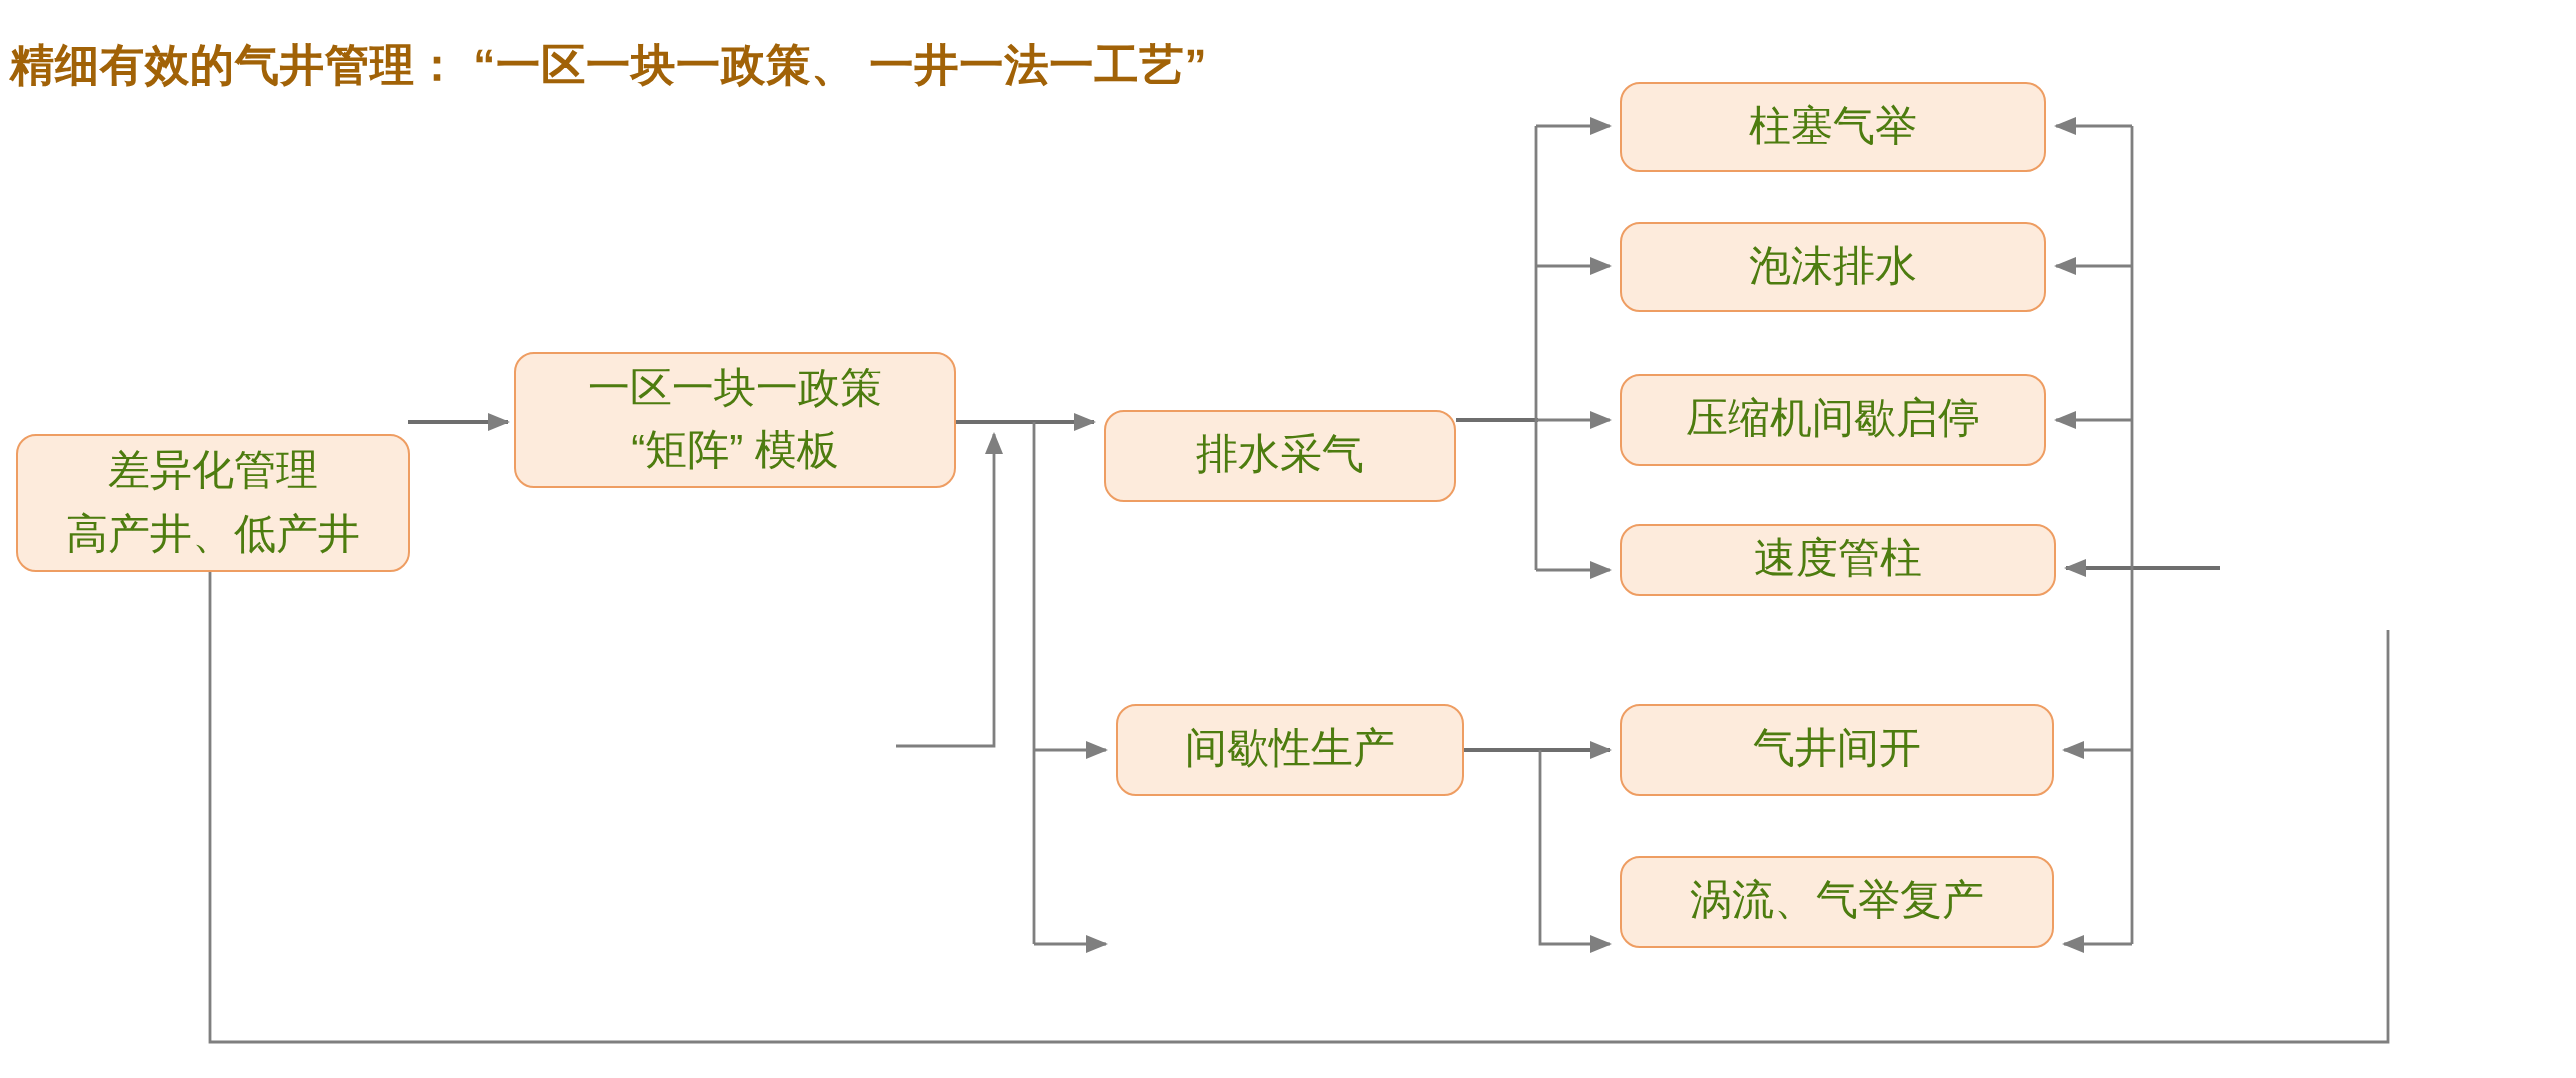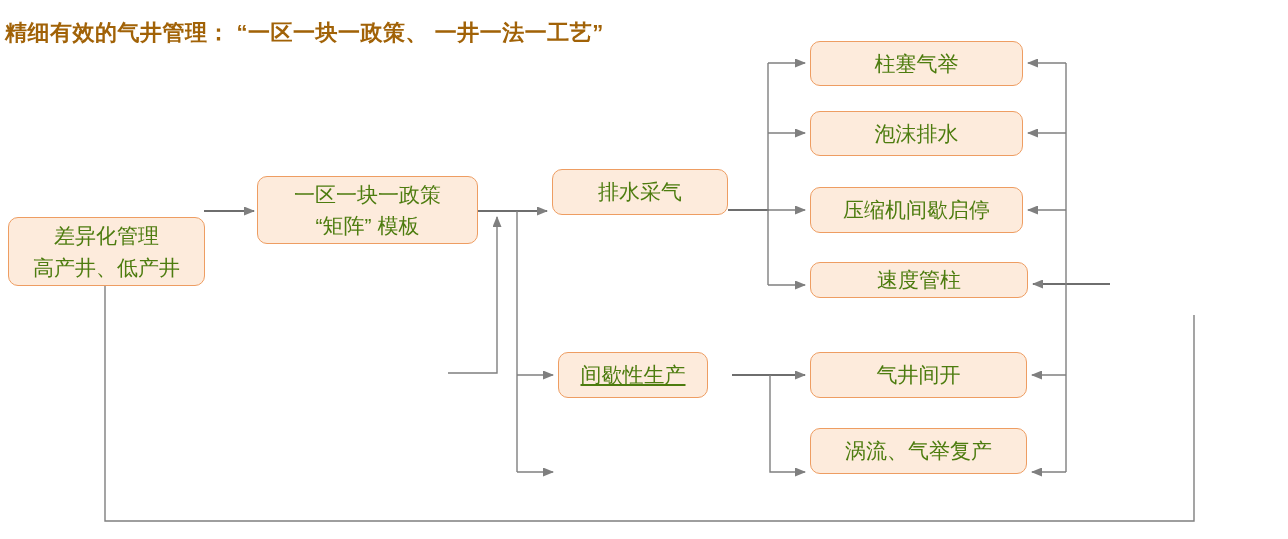--- a/index.html
+++ b/index.html
@@ -62,32 +62,32 @@
     </svg>
 
   <div class="title" style="color: #a16207;">精细有效的气井管理： “一区一块一政策、 一井一法一工艺”</div>
 
   <div class="node" style="left:8px;   top:177px; width:197px; height:69px;margin-top:40px;">差异化管理
 高产井、低产井</div>
 
   <div class="node" style="left:257px; top:176px; width:221px; height:68px;">一区一块一政策
 “矩阵” 模板</div>
 
-  <div class="node" style="left:552px; top:169px; width:176px; height:46px;">排水采气</div>
+  <div class="node" style="left:552px; top:205px; width:176px; height:46px;">排水采气</div>
 
   <div class="node" style="left:810px; top:41px;  width:213px; height:45px;">柱塞气举</div>
 
   <div class="node" style="left:810px; top:111px; width:213px; height:45px;">泡沫排水</div>
 
   <div class="node" style="left:810px; top:187px; width:213px; height:46px;">压缩机间歇启停</div>
 
   <div class="node" style="left:810px; top:262px; width:218px; height:36px;">速度管柱</div>
 
 
 
-  <div class="node" style="left:558px; top:352px; width:150px; height:46px;text-decoration:underline;">间歇性生产</div>
+  <div class="node" style="left:558px; top:352px; width:174px; height:46px;">间歇性生产</div>
 
 
   <div class="node" style="left:810px; top:352px; width:217px; height:46px;">气井间开</div>
 
   <div class="node" style="left:810px; top:428px; width:217px; height:46px;">涡流、气举复产</div>
 
 </div>
 
 </body></html>

